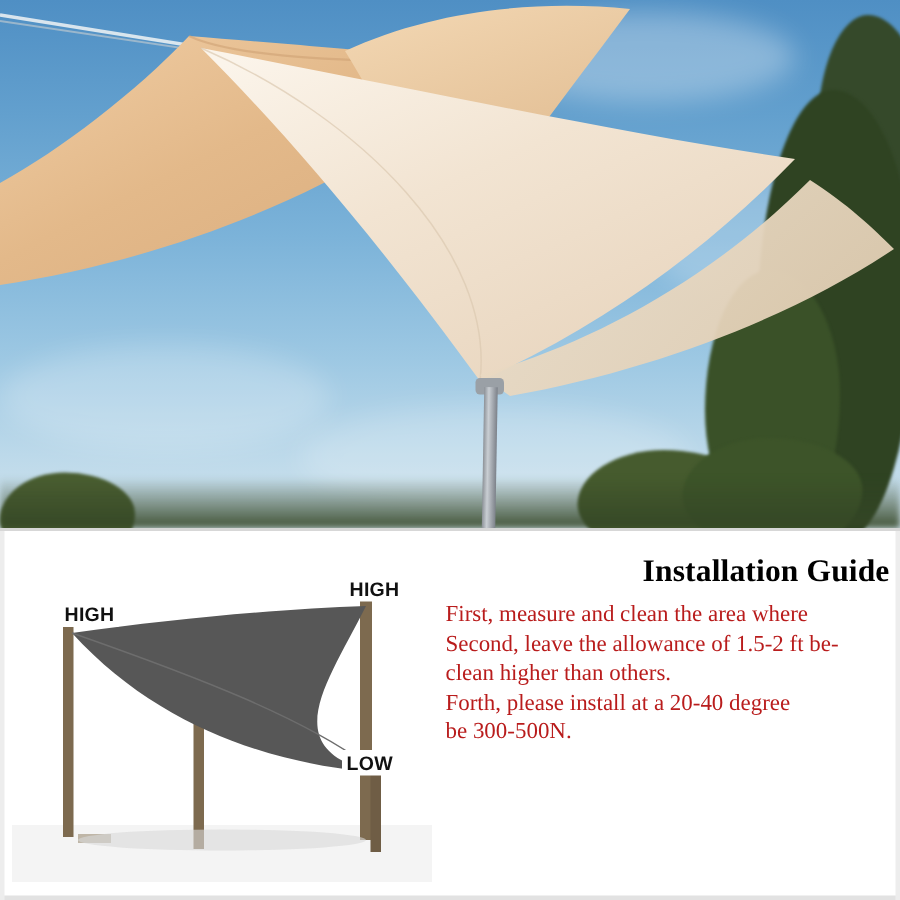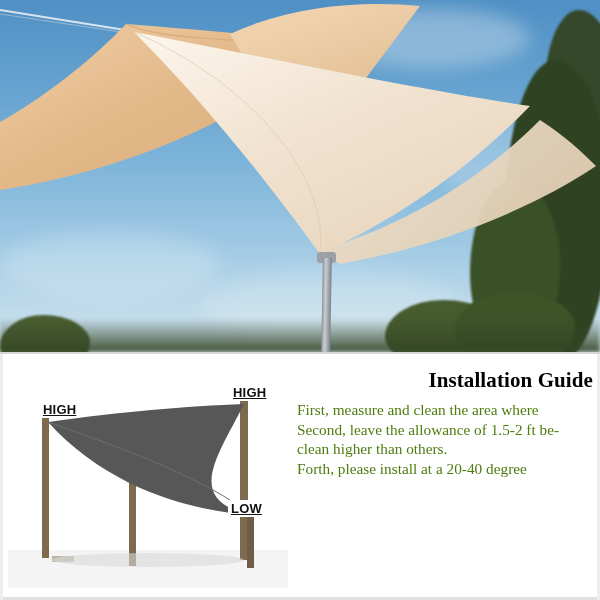--- a/index.html
+++ b/index.html
@@ -127,21 +127,20 @@
   }
   .diagram .lbl {
     position: absolute;
     font-size: 13px;
     font-weight: bold;
     color: #111111;
     background: #ffffff;
     padding: 1px 3px;
     letter-spacing: 0.2px;
     white-space: nowrap;
-    text-decoration: underline;
   }
   .lbl-high-left  { left: 32px;  top: 41px; }
   .lbl-high-right { left: 222px; top: 24px; }
   .lbl-low        { left: 220px; top: 140px; }
 
   .guide {
     position: absolute;
     left: 297px;
     top: 14px;
     width: 296px;
@@ -153,21 +152,21 @@
     font-weight: bold;
     color: #000000;
     letter-spacing: 0.1px;
     text-align: right;
   }
   .guide p {
     margin: 0;
     font-family: "Liberation Serif", serif;
     font-size: 15.3px;
     line-height: 19.6px;
-    color: #4d7c0f;
+    color: #b91c1c;
   }
   .bottom-rule {
     position: absolute;
     left: 0;
     bottom: 0;
     width: 600px;
     height: 3px;
     background: #e2e2e2;
   }
   .side-rule-l {
@@ -291,20 +290,21 @@
       <div class="lbl lbl-high-right">HIGH</div>
       <div class="lbl lbl-low">LOW</div>
     </div>
 
     <div class="guide">
       <h2>Installation Guide</h2>
       <p>First, measure and clean the area where</p>
       <p>Second, leave the allowance of 1.5-2 ft be-</p>
       <p>clean higher than others.</p>
       <p>Forth, please install at a 20-40 degree</p>
+      <p>be 300-500N.</p>
     </div>
 
     <div class="bottom-rule"></div>
   </div>
 
   <div class="side-rule-l"></div>
   <div class="side-rule-r"></div>
 </div>
 
 </body></html>

